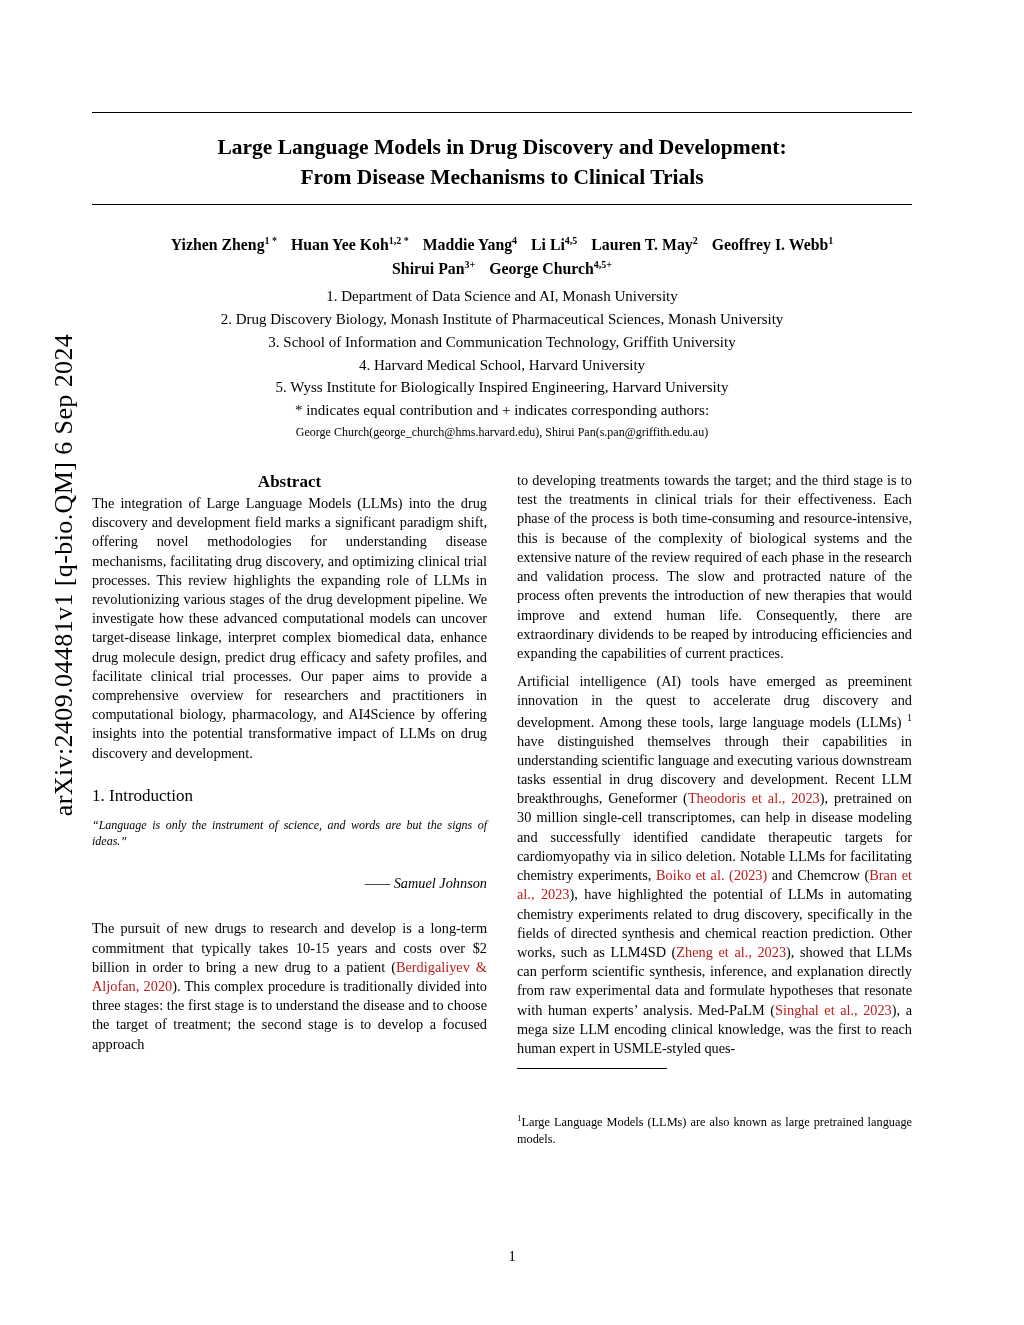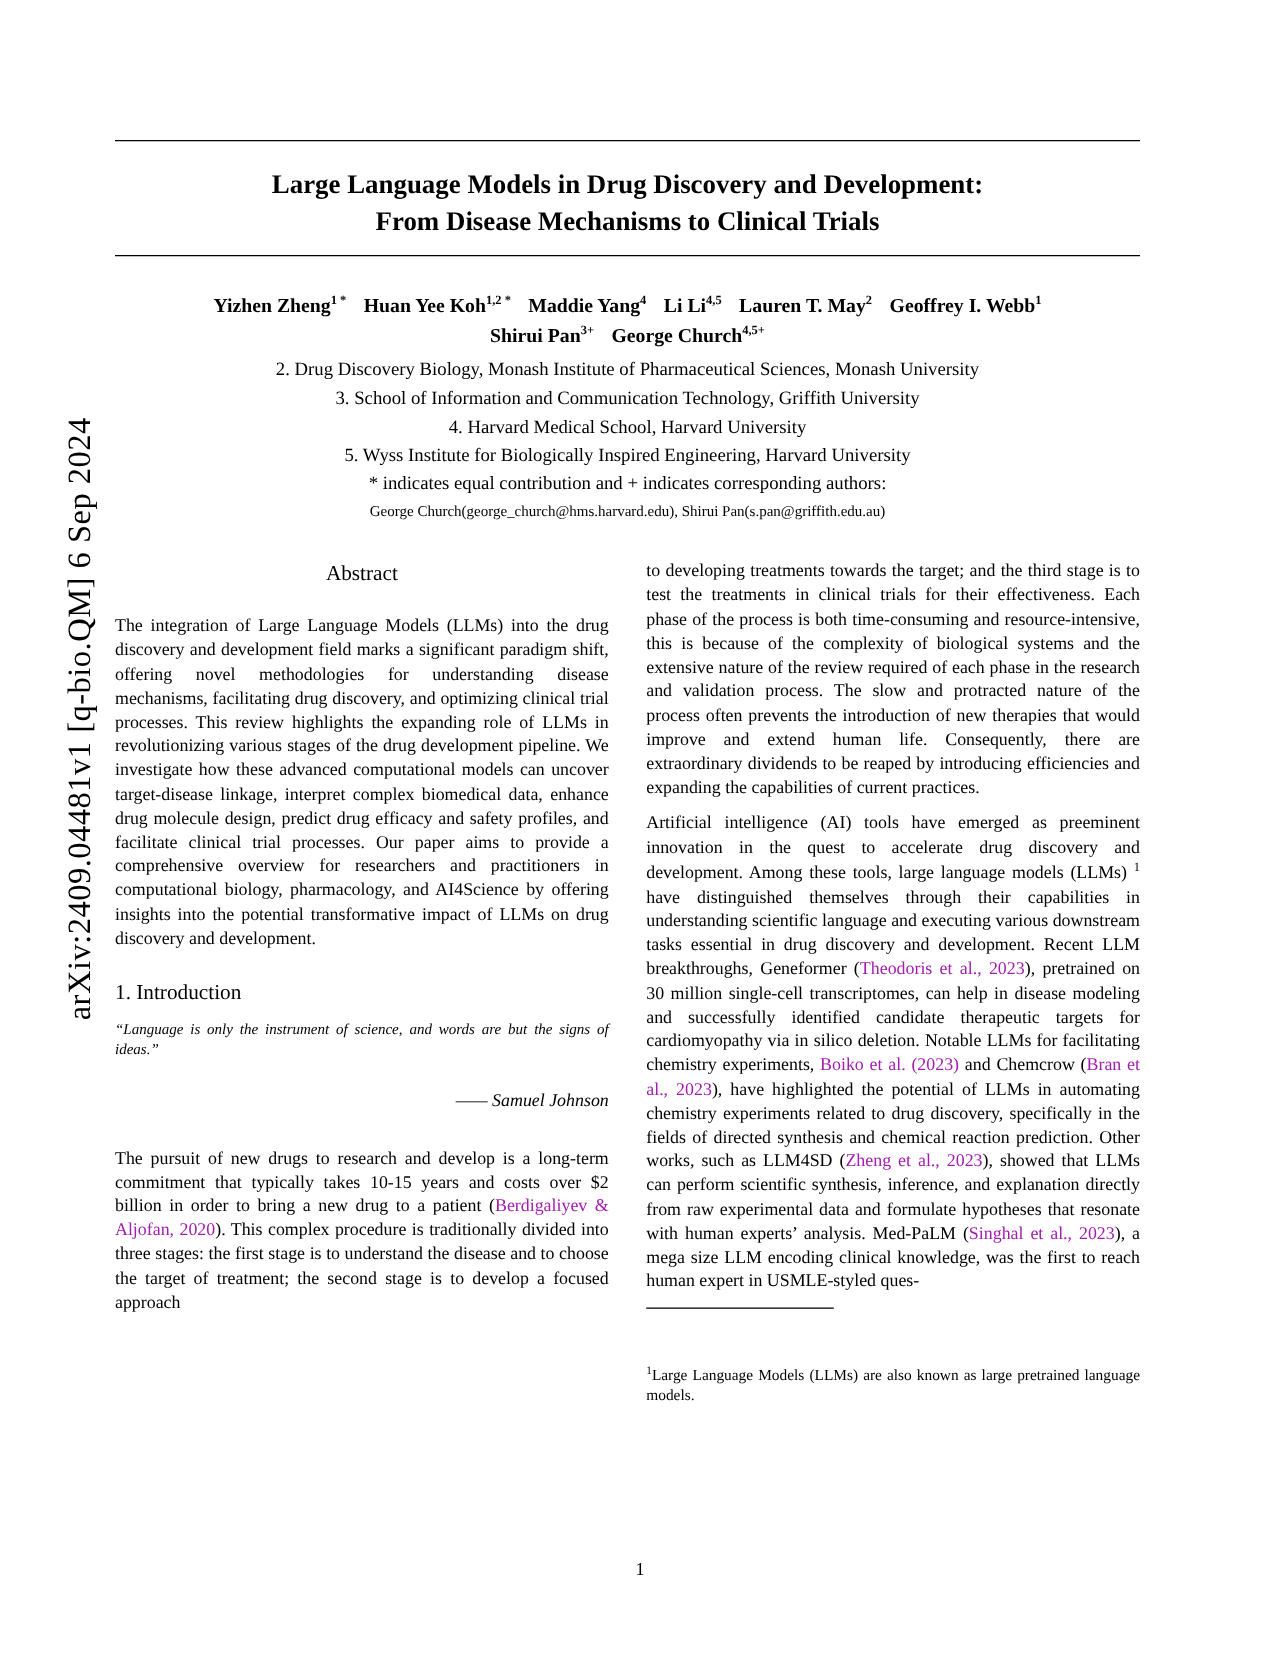--- a/index.html
+++ b/index.html
@@ -93,23 +93,23 @@
   }
   .col {
     width: 395px;
     font-size: 14.3px;
     line-height: 1.345;
     text-align: justify;
     hyphens: auto;
   }
   .abstract-head {
     text-align: center;
-    font-weight: normal;
+    font-weight: bold;
     font-size: 17px;
-    margin-bottom: 21px;
+    margin-bottom: 0;
   }
   .col p {
     margin: 0 0 9px 0;
     text-align: justify;
   }
   .section-head {
     font-weight: normal;
     font-size: 17px;
     margin: 22px 0 9px 0;
   }
@@ -119,21 +119,21 @@
     line-height: 1.35;
     margin-bottom: 25px;
   }
   .quote-attr {
     font-style: italic;
     text-align: right;
     font-size: 14.3px;
     margin-bottom: 26px;
   }
   a.cite {
-    color: #a21caf;
+    color: #b91c1c;
     text-decoration: none;
   }
   .footnote-rule {
     border-top: 0.9px solid #000;
     width: 150px;
     margin: 10px 0 5px 0;
   }
   .footnote {
     font-size: 12.3px;
     line-height: 1.32;
@@ -177,20 +177,21 @@
         <span>Li Li</span><sup>4,5</sup><span class="sep"></span>
         <span>Lauren T. May</span><sup>2</sup><span class="sep"></span>
         <span>Geoffrey I. Webb</span><sup>1</sup>
       </div>
       <div class="namerow">
         <span>Shirui Pan</span><sup>3+</sup><span class="sep"></span>
         <span>George Church</span><sup>4,5+</sup>
       </div>
 
       <div class="affils">
+        <div>1. Department of Data Science and AI, Monash University</div>
         <div>2. Drug Discovery Biology, Monash Institute of Pharmaceutical Sciences, Monash University</div>
         <div>3. School of Information and Communication Technology, Griffith University</div>
         <div>4. Harvard Medical School, Harvard University</div>
         <div>5. Wyss Institute for Biologically Inspired Engineering, Harvard University</div>
         <div>* indicates equal contribution and + indicates corresponding authors:</div>
       </div>
 
       <div class="contact">George Church(george_church@hms.harvard.edu), Shirui Pan(s.pan@griffith.edu.au)</div>
     </div>
 

